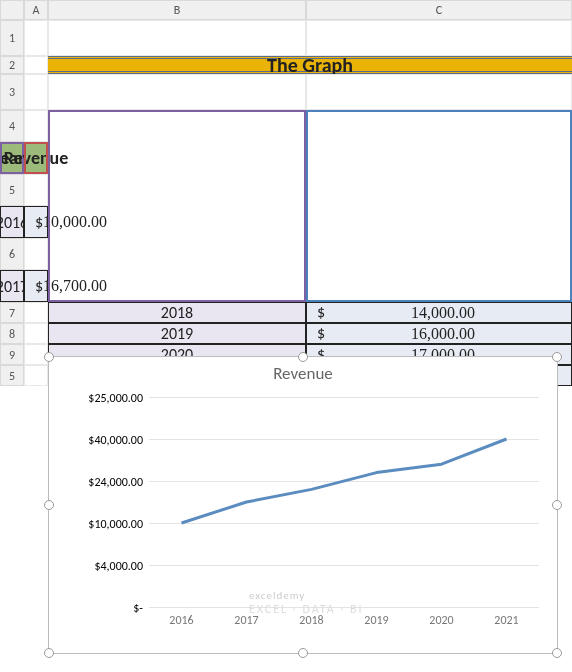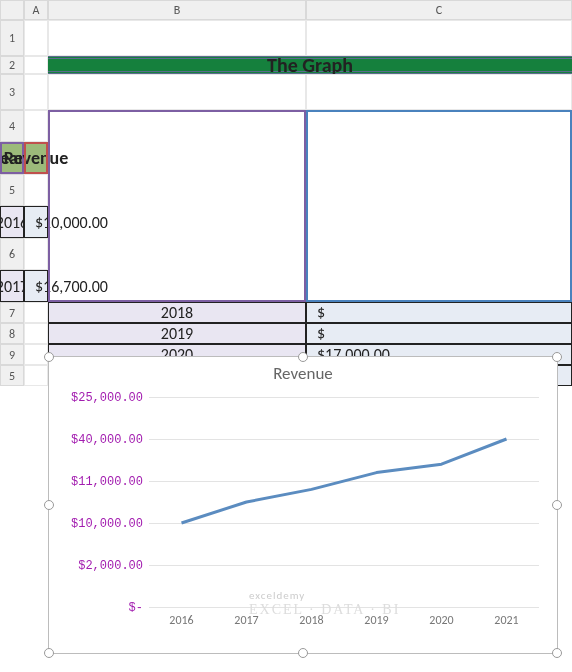--- a/index.html
+++ b/index.html
@@ -33,21 +33,21 @@
   .corner {
     background: #f0f0f0;
     border: 1px solid #d9d9d9;
   }
   .cell {
     border: 1px solid #e8e8e8;
     font-size: 14px;
   }
   .title-cell {
     grid-column: 3 / 5;
-    background: #15803d;
+    background: #eab308;
     border-top: 3px double #5b6b8e;
     border-bottom: 3px double #5b6b8e;
     display: flex;
     align-items: center;
     justify-content: center;
     font-size: 20px;
     font-weight: bold;
     color: #222;
   }
   .header-years, .header-rev {
@@ -80,21 +80,21 @@
   .rev-cell {
     background: #e7ecf4;
     border: 1px solid #222;
     display: flex;
     align-items: center;
     font-size: 16px;
     color: #222;
     padding: 0 10px;
   }
   .rev-cell .cur { flex: 0 0 auto; }
-  .rev-cell .val { flex: 1; text-align: left; }
+  .rev-cell .val { flex: 1; text-align: center; font-family: Liberation Serif, serif; }
   .years-sel-box {
     grid-column: 3; grid-row: 5 / 11;
     border: 2px solid #7d5fa3;
     pointer-events: none;
   }
   .rev-sel-box {
     grid-column: 4; grid-row: 5 / 11;
     border: 2px solid #4a82bd;
     pointer-events: none;
   }
@@ -132,23 +132,22 @@
     position: absolute;
     left: 0; right: 0;
     border-top: 1px solid #e3e3e3;
   }
   .ylabel {
     position: absolute;
     right: 100%;
     margin-right: 6px;
     transform: translateY(-50%);
     font-size: 12px;
-    color: #a21caf;
+    color: #000000;
     white-space: nowrap;
-    font-family: Liberation Mono, monospace;
   }
   .xlabel {
     position: absolute;
     top: 100%;
     margin-top: 6px;
     transform: translateX(-50%);
     font-size: 12px;
     color: #777;
   }
   .line-svg {
@@ -158,21 +157,21 @@
     overflow: visible;
   }
   .watermark {
     position: absolute;
     top: 232px; left: 200px;
     font-size: 11px;
     color: #ccc;
     letter-spacing: 1px;
     pointer-events: none;
   }
-  .watermark small { display:block; font-size:14px; letter-spacing:2px; color:#ddd;font-family:Liberation Serif, serif; }
+  .watermark small { display:block; font-size:12px; letter-spacing:2px; color:#ddd; }
 </style>
 </head>
 <body>
 
 <div class="grid">
   <div class="corner"></div>
   <div class="col-head">A</div>
   <div class="col-head">B</div>
   <div class="col-head">C</div>
 
@@ -209,27 +208,29 @@
   <div class="rev-cell">
       <span class="cur">$</span>
       <span class="val">16,700.00</span>
     </div>
 
   <div class="row-head">7</div>
   <div class="cell"></div>
   <div class="year-cell">2018</div>
   <div class="rev-cell">
       <span class="cur">$</span>
+      <span class="val">14,000.00</span>
     </div>
 
   <div class="row-head">8</div>
   <div class="cell"></div>
   <div class="year-cell">2019</div>
   <div class="rev-cell">
       <span class="cur">$</span>
+      <span class="val">16,000.00</span>
     </div>
 
   <div class="row-head">9</div>
   <div class="cell"></div>
   <div class="year-cell">2020</div>
   <div class="rev-cell">
       <span class="cur">$</span>
       <span class="val">17,000.00</span>
     </div>
 
@@ -258,27 +259,27 @@
   <div class="chart-title">Revenue</div>
 
   <div class="plot">
     <div class="gridline" style="top:0%">
         <span class="ylabel">$25,000.00</span>
       </div>
     <div class="gridline" style="top:20%">
         <span class="ylabel">$40,000.00</span>
       </div>
     <div class="gridline" style="top:40%">
-        <span class="ylabel">$11,000.00</span>
+        <span class="ylabel">$24,000.00</span>
       </div>
     <div class="gridline" style="top:60%">
         <span class="ylabel">$10,000.00</span>
       </div>
     <div class="gridline" style="top:80%">
-        <span class="ylabel">$2,000.00</span>
+        <span class="ylabel">$4,000.00</span>
       </div>
     <div class="gridline" style="top:100%">
         <span class="ylabel">$-</span>
       </div>
 
     <svg class="line-svg" viewBox="0 0 390 210" preserveAspectRatio="none">
       <polyline id="chart-line" fill="none" stroke-width="3" stroke-linejoin="round" points="32.5,126.0 97.5,105.0 162.5,92.4 227.5,75.6 292.5,67.2 357.5,42.0" stroke="#5b8cc0"></polyline>
     </svg>
 
     <span class="xlabel" style="left:8.33%">2016</span>

